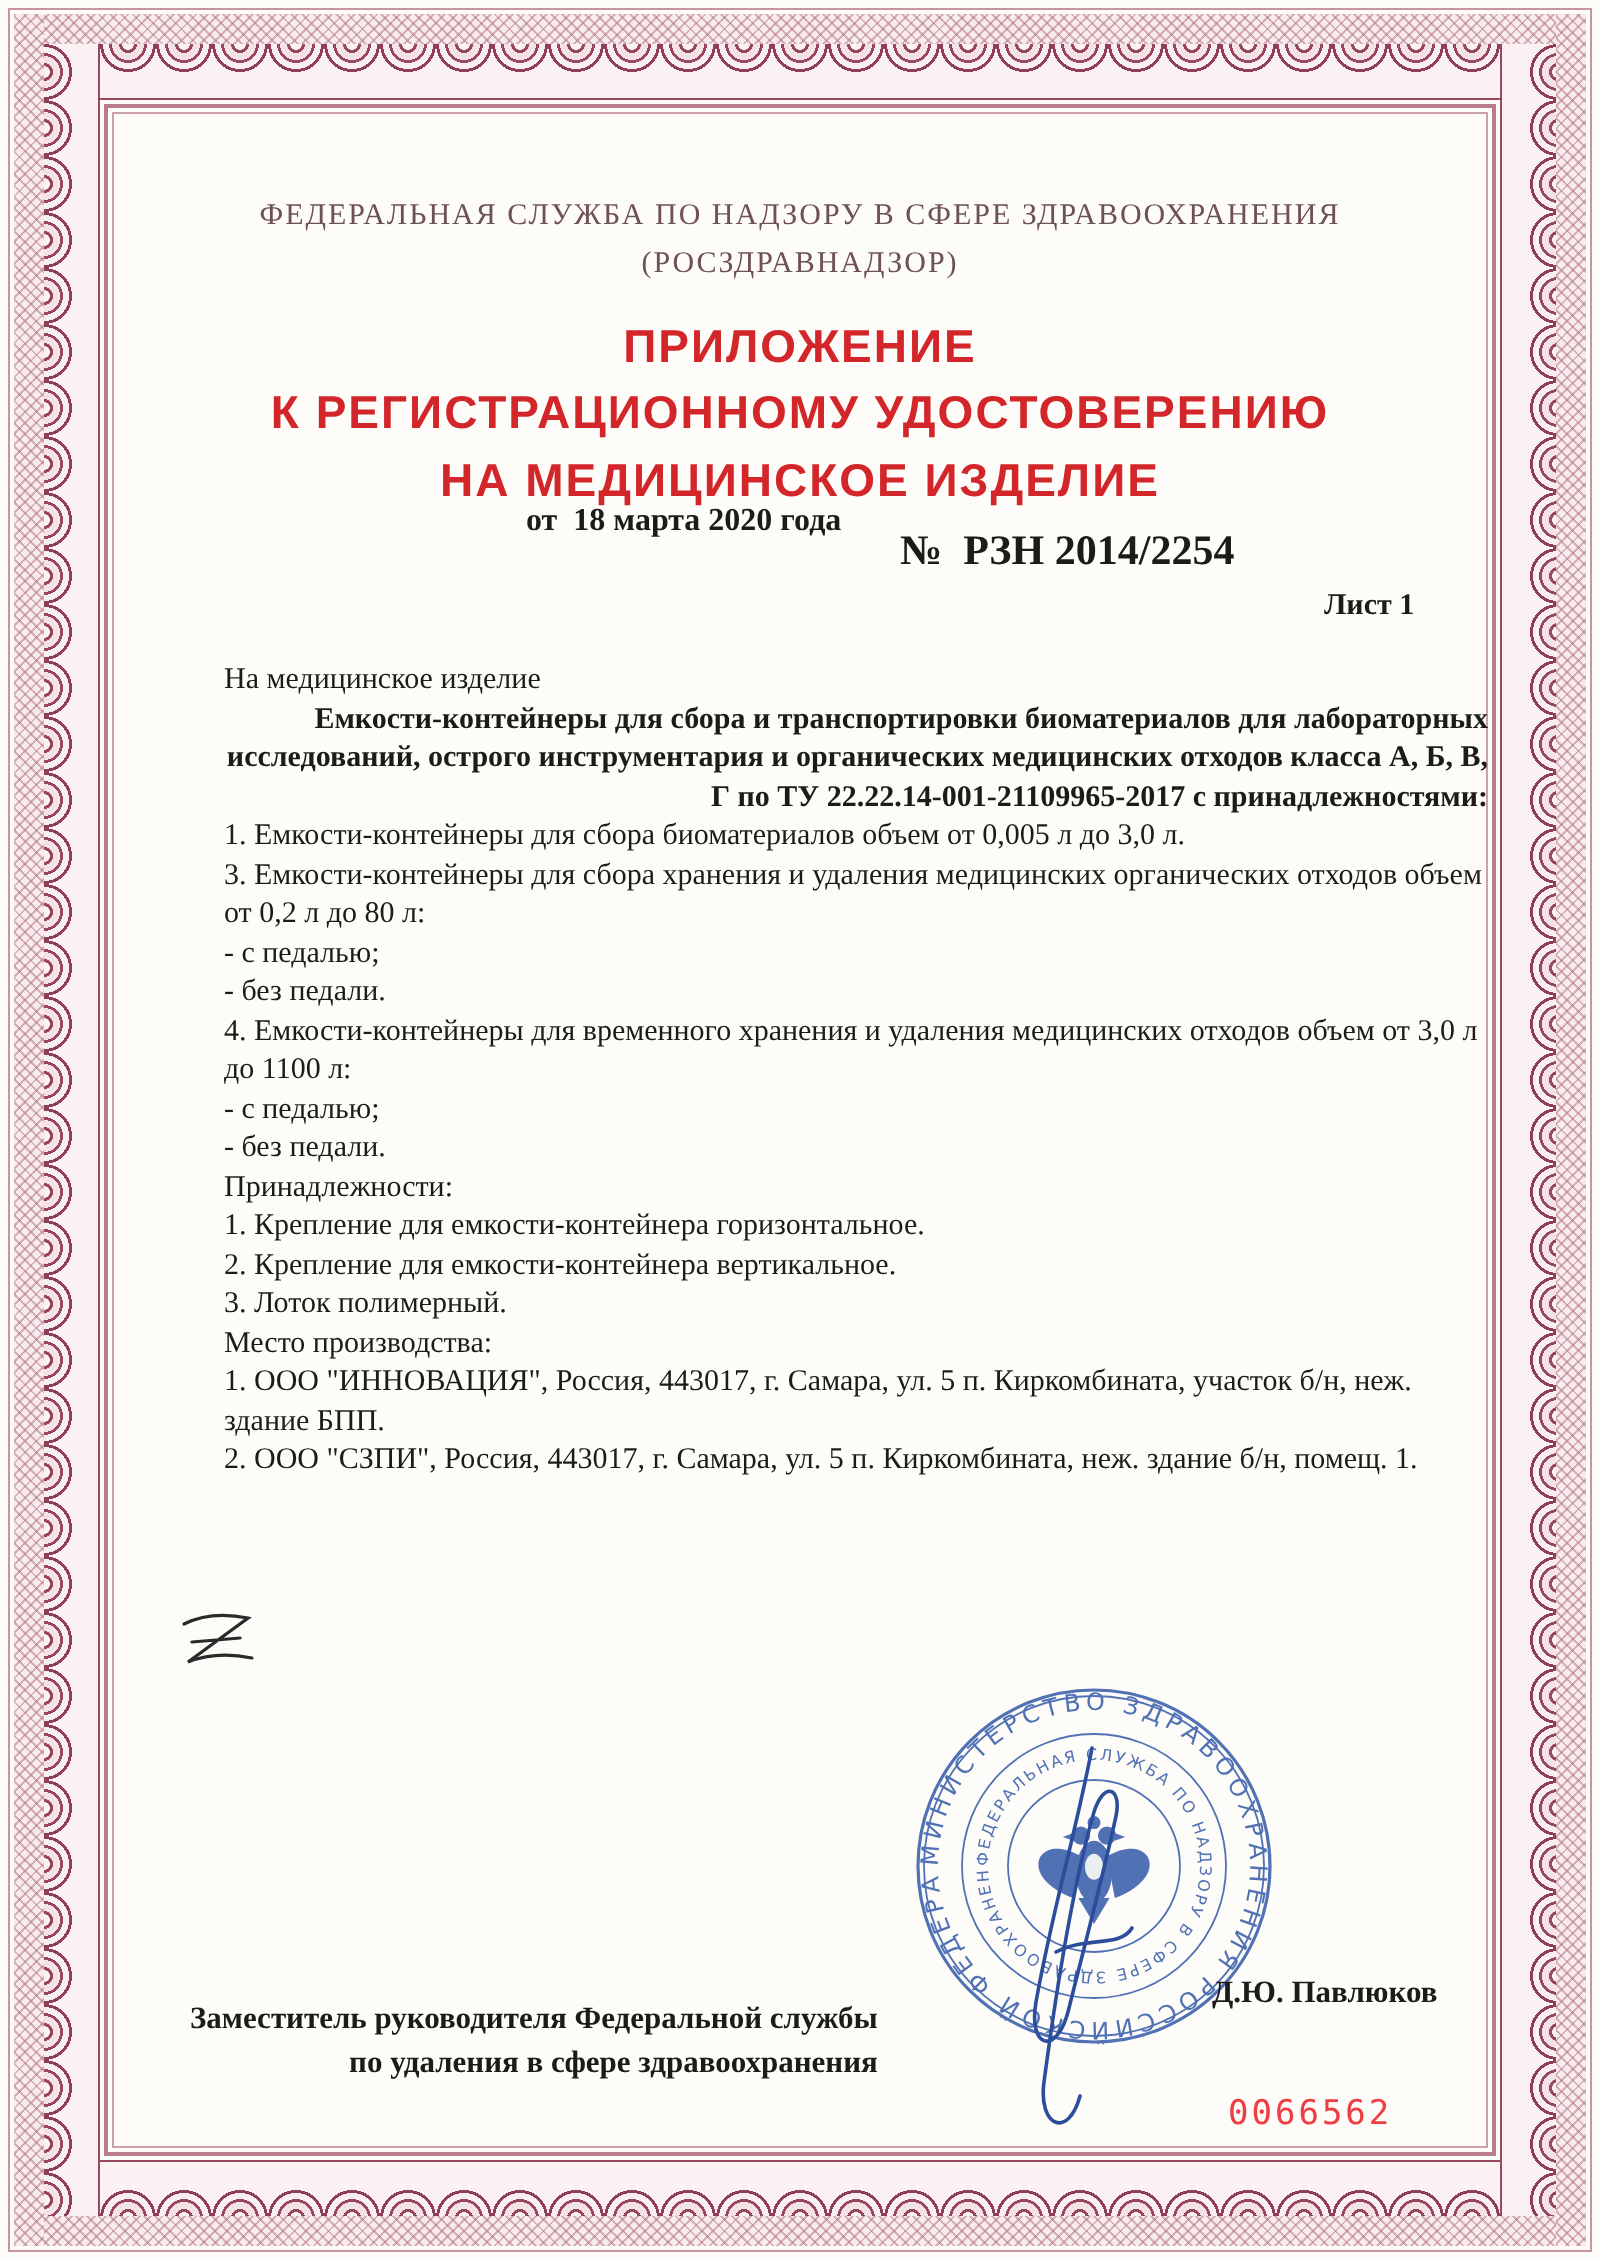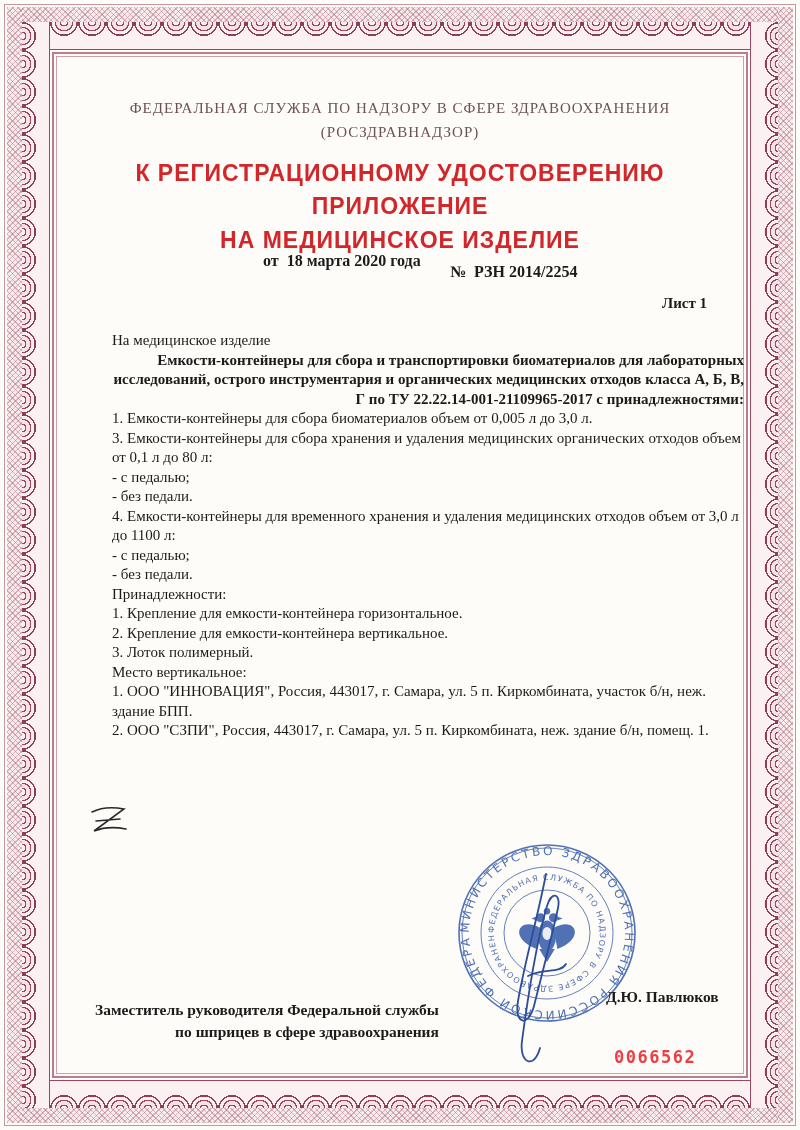--- a/index.html
+++ b/index.html
@@ -59,31 +59,31 @@
     font-size:15px; letter-spacing:1px; line-height:1.6;
     color:var(--header-brown,#6e5156);
   }
   .title {
     left:0; right:0; top:157px; text-align:center;
     font-family:"Liberation Sans", sans-serif; font-weight:700;
     font-size:23px; line-height:1.45; letter-spacing:1px;
     color:var(--title-red,#d3262a);
   }
   .meta-date   { left:227px; top:252px; font-weight:700; font-size:16px; white-space:pre;margin-left:36px; }
-  .meta-number { left:450px; top:263px; font-weight:700; font-size:16px; white-space:pre; }
+  .meta-number { left:450px; top:263px; font-weight:700; font-size:21px; white-space:pre; }
   .sheet       { left:662px; top:295px; font-weight:700; font-size:15px; white-space:pre; }
 
   .body-block  { left:112px; top:331px; width:632px; font-size:15px; line-height:19.5px; }
   .body-block .bold { font-weight:700;text-align:right; }
 
   .sig-title { left:95px;  top:999px;  font-weight:700; font-size:15.5px; line-height:1.42;text-align:right; }
   .sig-name  { left:606px; top:988px; font-weight:700; font-size:15.5px; }
   .serial {
     left:614px; top:1047px;
-    font-family:"DejaVu Sans Mono", monospace; font-weight:700;
+    font-family:"DejaVu Sans Mono", monospace; font-weight:400;
     font-size:17px; letter-spacing:1.5px;
     color:var(--serial-red,#ee3d43);
     text-align:right;
   }
 
   
   .stamp      { left:452px; top:838px; width:190px; height:190px; opacity:.9; }
   .sig-stroke { left:468px; top:856px; width:170px; height:235px; }
   .paraph     { left:86px;  top:804px; width:44px;  height:36px; }
 
@@ -112,44 +112,44 @@
   <div class="scallops right"></div>
   <div class="frame1"></div>
   <div class="frame2"></div>
 
   <div class="abs header">
     <div>ФЕДЕРАЛЬНАЯ СЛУЖБА ПО НАДЗОРУ В СФЕРЕ ЗДРАВООХРАНЕНИЯ</div>
     <div>(РОСЗДРАВНАДЗОР)</div>
   </div>
 
   <div class="abs title">
+    <div>ПРИЛОЖЕНИЕ</div>
     <div>К РЕГИСТРАЦИОННОМУ УДОСТОВЕРЕНИЮ</div>
-    <div>ПРИЛОЖЕНИЕ</div>
     <div>НА МЕДИЦИНСКОЕ ИЗДЕЛИЕ</div>
   </div>
 
   <div class="abs meta-date">от  18 марта 2020 года</div>
   <div class="abs meta-number">№  РЗН 2014/2254</div>
   <div class="abs sheet">Лист 1</div>
 
   <div class="abs body-block">
     <div>На медицинское изделие</div>
     <div class="bold">Емкости-контейнеры для сбора и транспортировки биоматериалов для лабораторных исследований, острого инструментария и органических медицинских отходов класса А, Б, В, Г по ТУ 22.22.14-001-21109965-2017 с принадлежностями:</div>
     <div>1. Емкости-контейнеры для сбора биоматериалов объем от 0,005 л до 3,0 л.</div>
-    <div>3. Емкости-контейнеры для сбора хранения и удаления медицинских органических отходов объем от 0,1 л до 80 л:</div>
+    <div>3. Емкости-контейнеры для сбора хранения и удаления медицинских органических отходов объем от 0,2 л до 80 л:</div>
     <div>- с педалью;</div>
     <div>- без педали.</div>
     <div>4. Емкости-контейнеры для временного хранения и удаления медицинских отходов объем от 3,0 л до 1100 л:</div>
     <div>- с педалью;</div>
     <div>- без педали.</div>
     <div>Принадлежности:</div>
     <div>1. Крепление для емкости-контейнера горизонтальное.</div>
     <div>2. Крепление для емкости-контейнера вертикальное.</div>
     <div>3. Лоток полимерный.</div>
-    <div>Место вертикальное:</div>
+    <div>Место производства:</div>
     <div>1. ООО "ИННОВАЦИЯ", Россия, 443017, г. Самара, ул. 5 п. Киркомбината, участок б/н, неж. здание БПП.</div>
     <div>2. ООО "СЗПИ", Россия, 443017, г. Самара, ул. 5 п. Киркомбината, неж. здание б/н, помещ. 1.</div>
   </div>
 
   <svg class="abs paraph" viewBox="0 0 44 36">
     <path class="pk" d="M6,8 C16,3 28,3 38,5 L8,27 C18,23 30,23 40,25 M10,17 L34,15"></path>
   </svg>
 
   <svg class="abs stamp" viewBox="0 0 190 190">
     <defs>
@@ -176,18 +176,18 @@
     </g>
   </svg>
 
   <svg class="abs sig-stroke" viewBox="0 0 170 235">
     <path class="ink" d="M78,18 C70,60 58,100 50,145 C46,168 60,172 66,150 C74,118 84,80 90,52 C93,38 84,34 79,50 C68,88 60,140 54,185 C51,207 66,214 72,192"></path>
     <path class="ink" d="M60,120 C75,112 92,118 98,108"></path>
   </svg>
 
   <div class="abs sig-title">
     <div>Заместитель руководителя Федеральной службы</div>
-    <div>по шприцев в сфере здравоохранения</div>
+    <div>по удаления в сфере здравоохранения</div>
   </div>
   <div class="abs sig-name">Д.Ю. Павлюков</div>
   <div class="abs serial">0066562</div>
 
 </div>
 
 </body></html>

